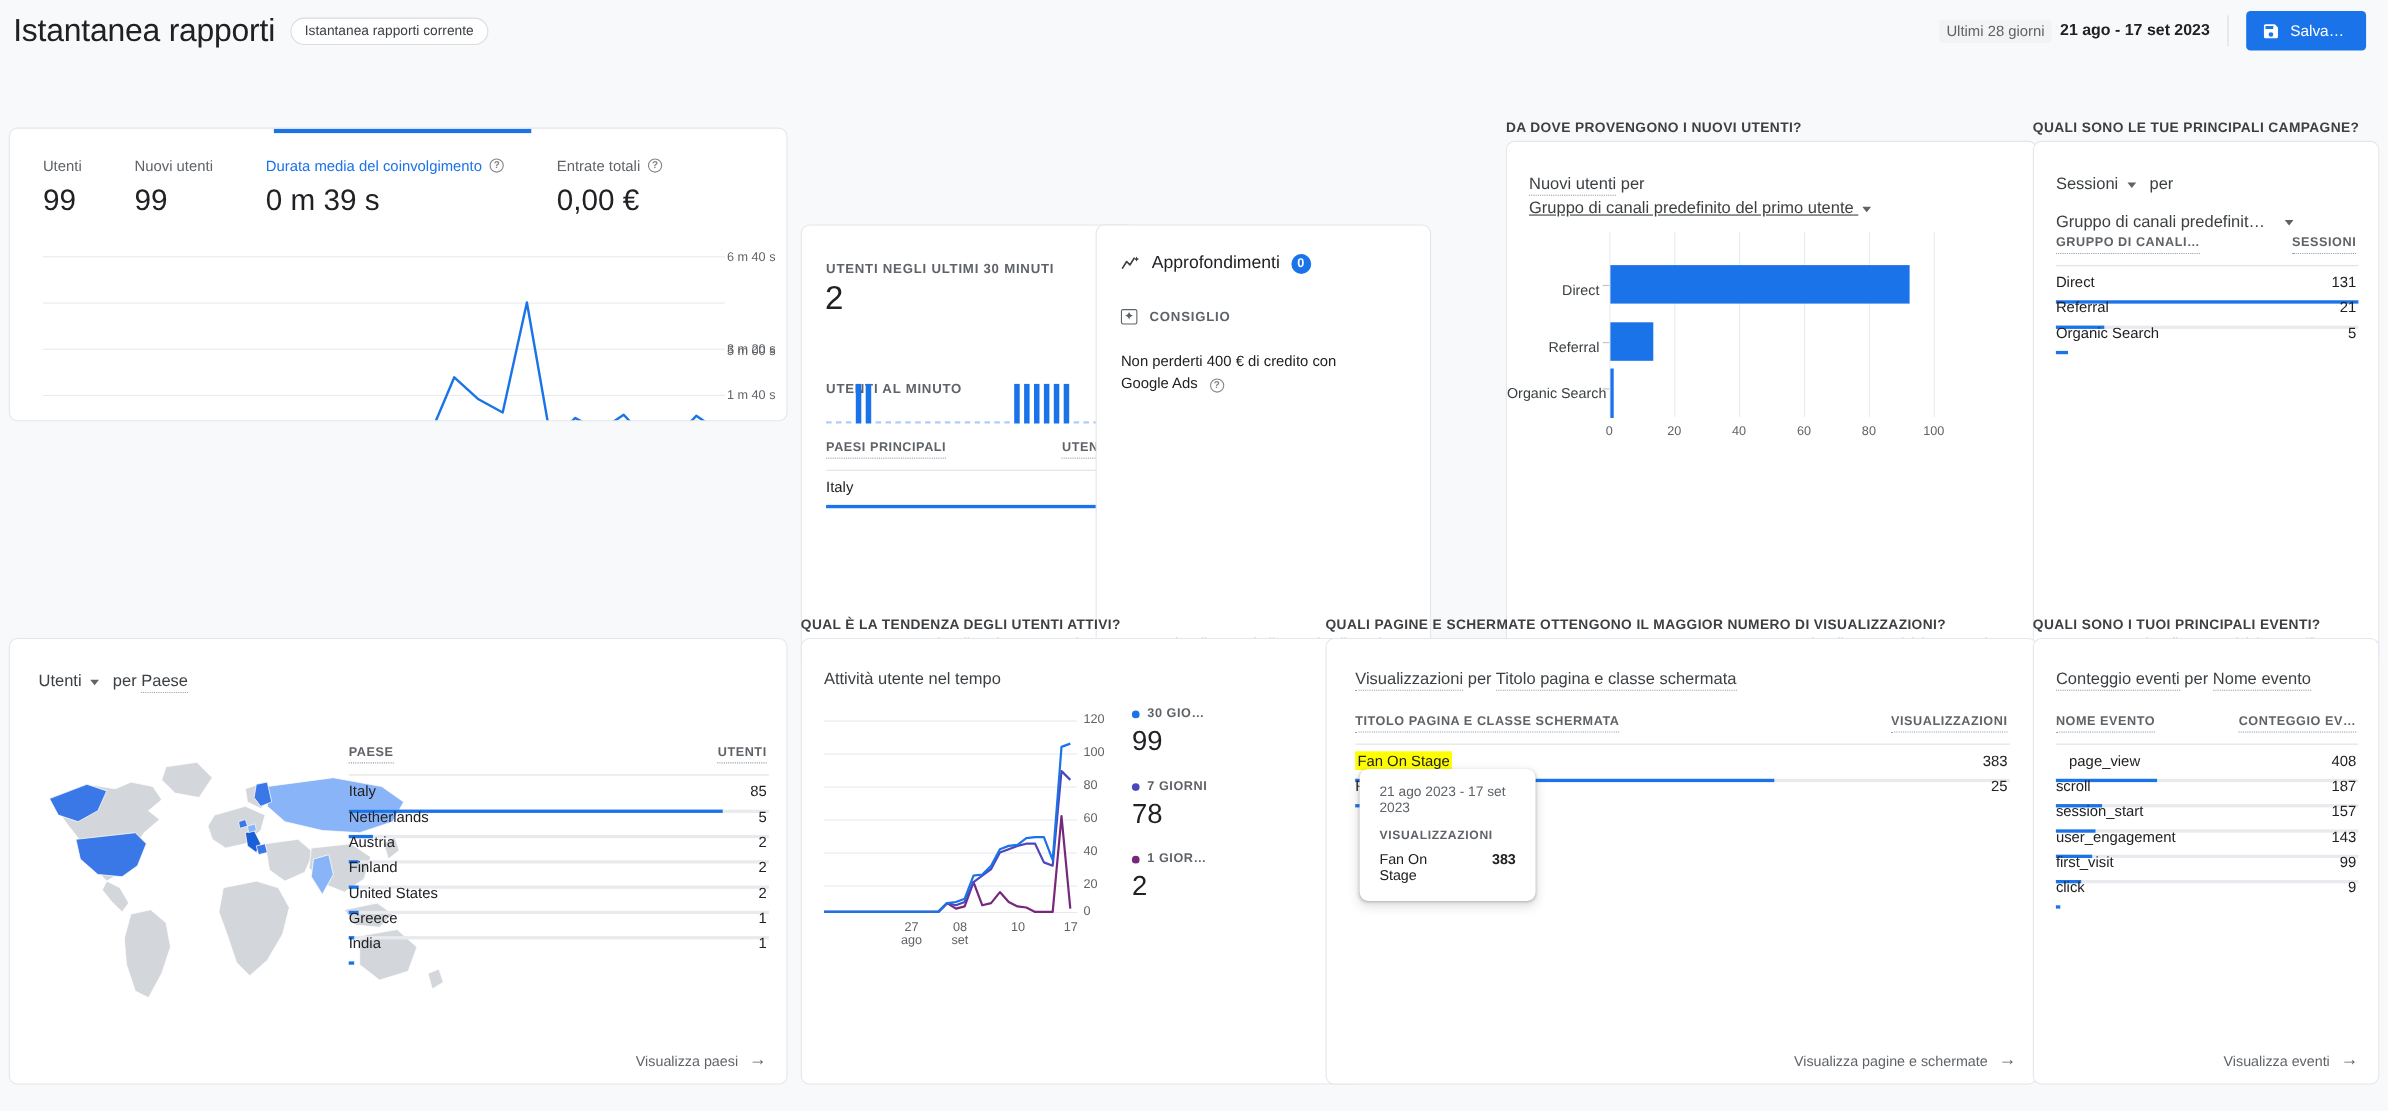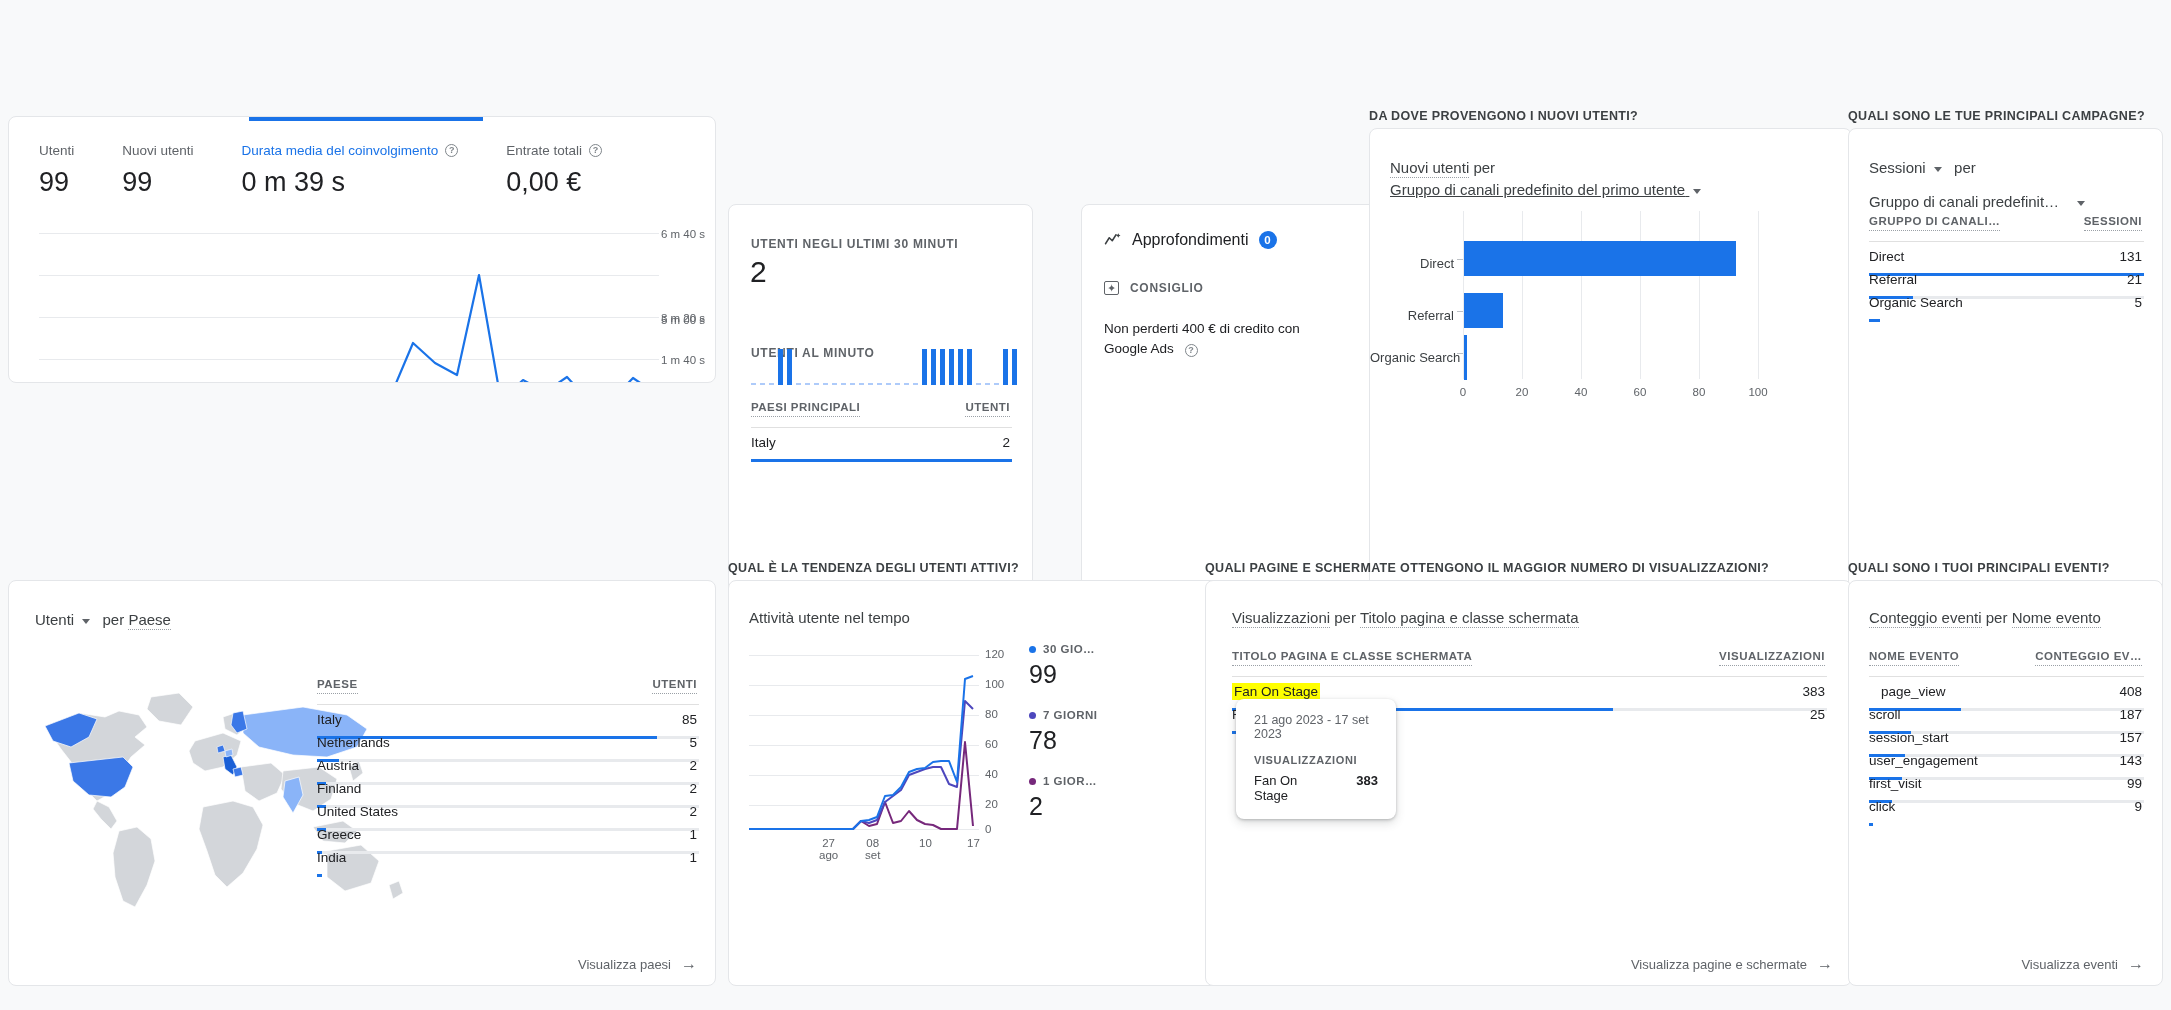--- a/index.html
+++ b/index.html
@@ -151,20 +151,38 @@
   .legend-dot { width: 7px; height: 7px; border-radius: 50%; display: inline-block; }
   .legend-lbl { font-size: 11.5px; font-weight: 700; letter-spacing: .5px; color: #5f6368; }
   .legend-val { font-size: 25px; color: #202124; margin-top: 5px; }
   svg { display: block; }
 </style>
 </head>
 <body>
 
 <div class="page">
 
+  <div class="topbar">
+    <div class="app-title">Istantanea rapporti</div>
+    <div class="snapshot-chip">Istantanea rapporti corrente</div>
+
+    <div class="topbar-right">
+      <span class="daterange-pill">Ultimi 28 giorni</span>
+      <span class="daterange-value">21 ago - 17 set 2023</span>
+      <span class="topbar-div"></span>
+      <button class="save-btn">
+        <span>
+          <svg width="17" height="17" viewBox="0 0 24 24" fill="#fff" aria-hidden="true">
+            <path d="M17 3H5a2 2 0 0 0-2 2v14a2 2 0 0 0 2 2h14a2 2 0 0 0 2-2V7l-4-4zm-5 16a3 3 0 1 1 0-6 3 3 0 0 1 0 6zm3-10H5V5h10v4z"></path>
+          </svg>
+        </span>
+        <span>Salva…</span>
+      </button>
+    </div>
+  </div>
 
   <div class="row1">
 
     <div class="card" style="left:8px; top:40px; width:708px; height:267px;">
       <div class="tabindicator" style="left:240px; width:234px;"></div>
 
       <div class="metrics">
         <div class="metric">
           <div class="lbl">
               <span>Utenti</span>
@@ -262,21 +280,21 @@
         <div class="bar-track" style="left:22px; top:254px; width:261px;"></div>
         <div class="bar-fill" style="left:22px; top:254px; width:261px;"></div>
       </div>
 
       <div class="viewlink">
         <span>Visualizza in tempo reale</span>
         <span class="arrow">→</span>
       </div>
     </div>
 
-    <div class="card" style="left:1081px; top:128px; width:305px; height:402px;">
+    <div class="card" style="left:996px; top:128px; width:305px; height:402px;">
       <div style="position:absolute; left:22px; top:26px; display:flex; align-items:center; gap:10px;">
         <span>
           <svg width="18" height="18" viewBox="0 0 24 24" fill="none" stroke="#3c4043" stroke-width="2" stroke-linecap="round" stroke-linejoin="round">
             <polyline points="2,17 7,9 11,13 16,5"></polyline>
               <path d="M19 3l1 2 2 1-2 1-1 2-1-2-2-1 2-1z" fill="#3c4043" stroke="none"></path>
           </svg>
         </span>
         <span style="font-size:16px; color:#202124;">Approfondimenti</span>
         <span class="badge">0</span>
       </div>

